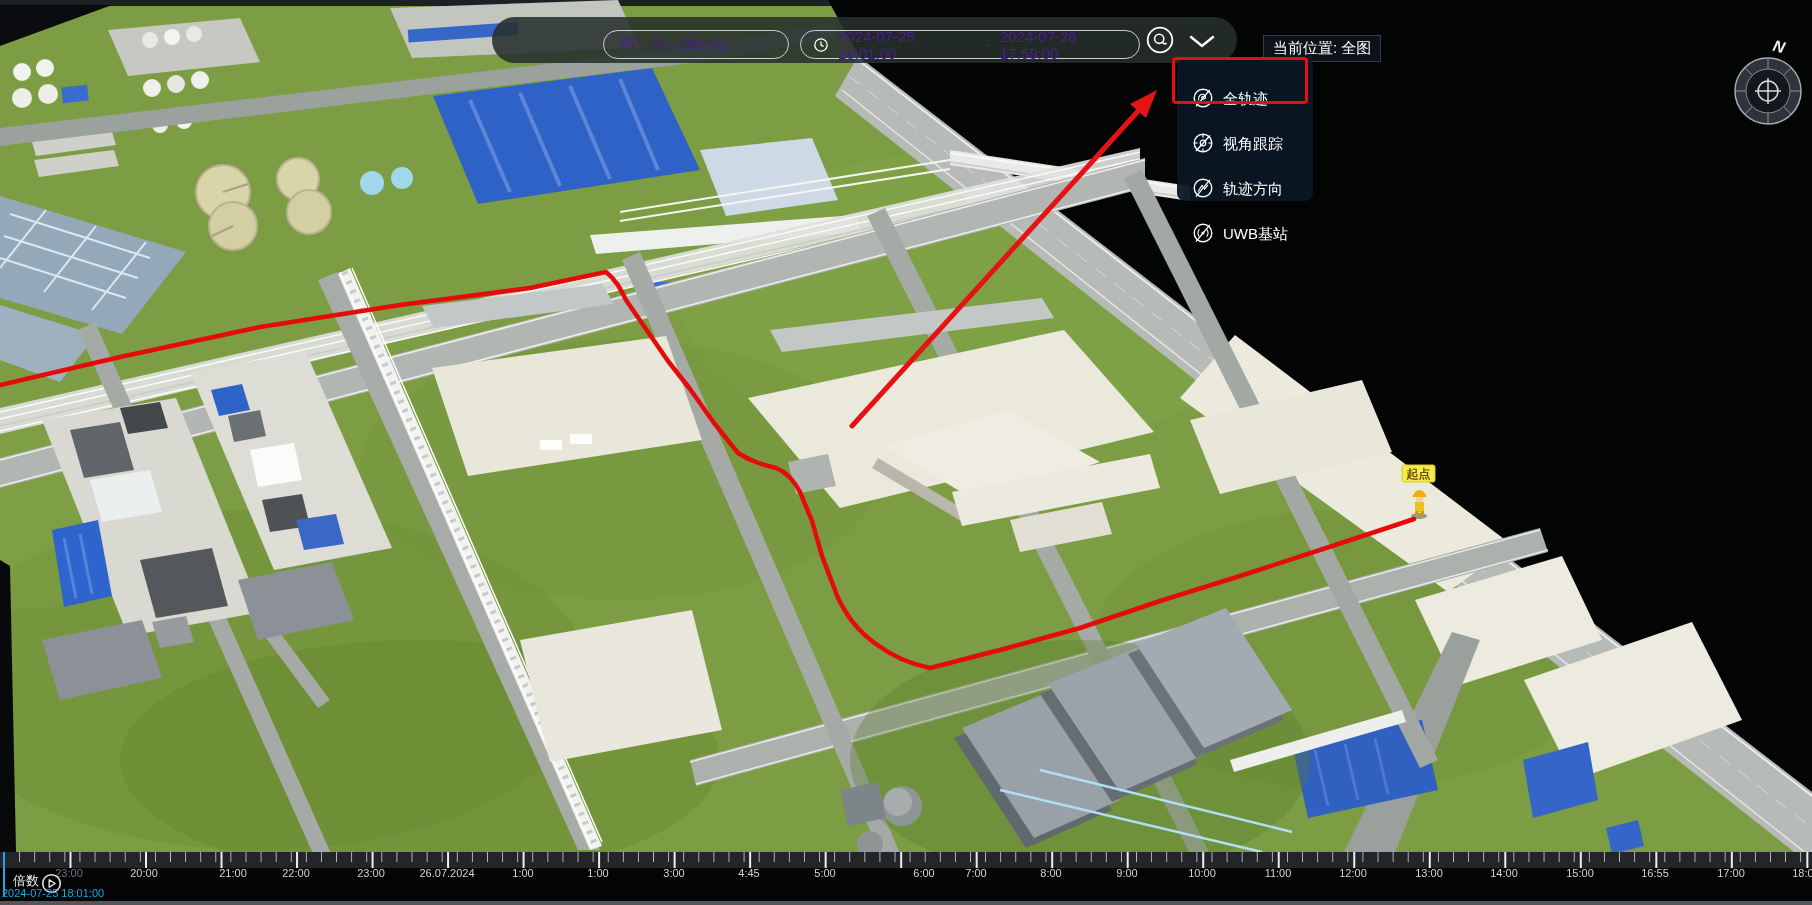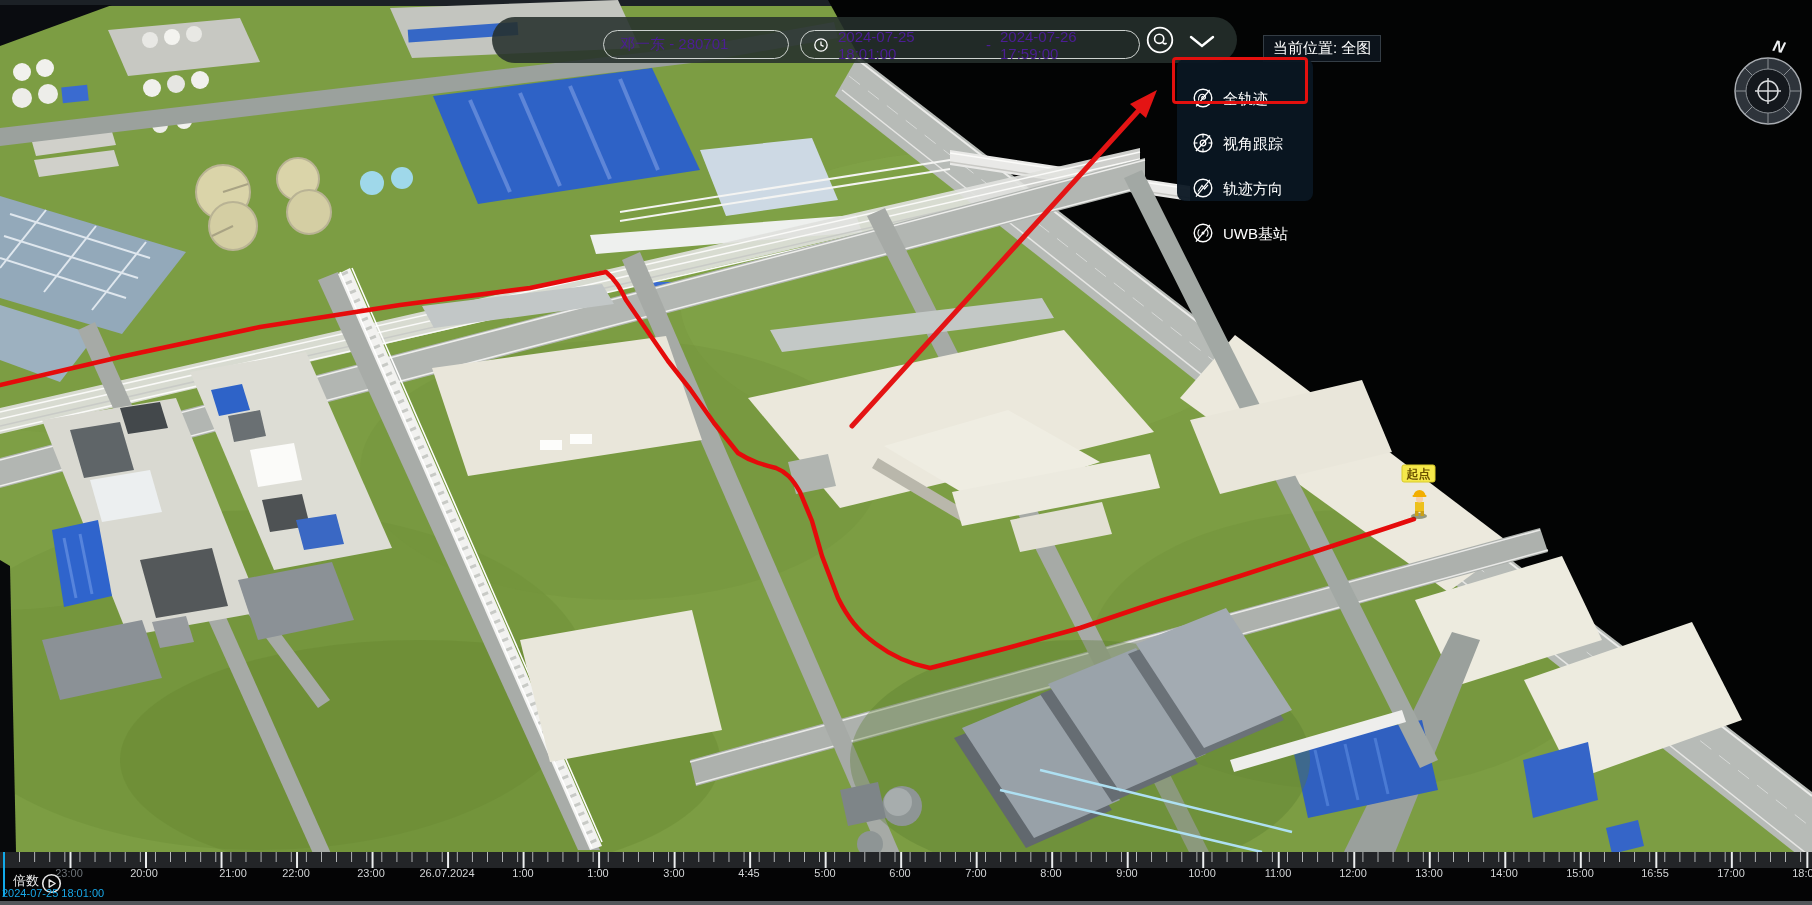--- a/index.html
+++ b/index.html
@@ -354,21 +354,21 @@
     <span class="tl" style="left:144px">20:00</span>
     <span class="tl" style="left:233px">21:00</span>
     <span class="tl" style="left:296px">22:00</span>
     <span class="tl" style="left:371px">23:00</span>
     <span class="tl" style="left:447px">26.07.2024</span>
     <span class="tl" style="left:523px">1:00</span>
     <span class="tl" style="left:598px">1:00</span>
     <span class="tl" style="left:674px">3:00</span>
     <span class="tl" style="left:749px">4:45</span>
     <span class="tl" style="left:825px">5:00</span>
-    <span class="tl" style="left:900px">6:00</span>
+    <span class="tl" style="left:924px">6:00</span>
     <span class="tl" style="left:976px">7:00</span>
     <span class="tl" style="left:1051px">8:00</span>
     <span class="tl" style="left:1127px">9:00</span>
     <span class="tl" style="left:1202px">10:00</span>
     <span class="tl" style="left:1278px">11:00</span>
     <span class="tl" style="left:1353px">12:00</span>
     <span class="tl" style="left:1429px">13:00</span>
     <span class="tl" style="left:1504px">14:00</span>
     <span class="tl" style="left:1580px">15:00</span>
     <span class="tl" style="left:1655px">16:55</span>

